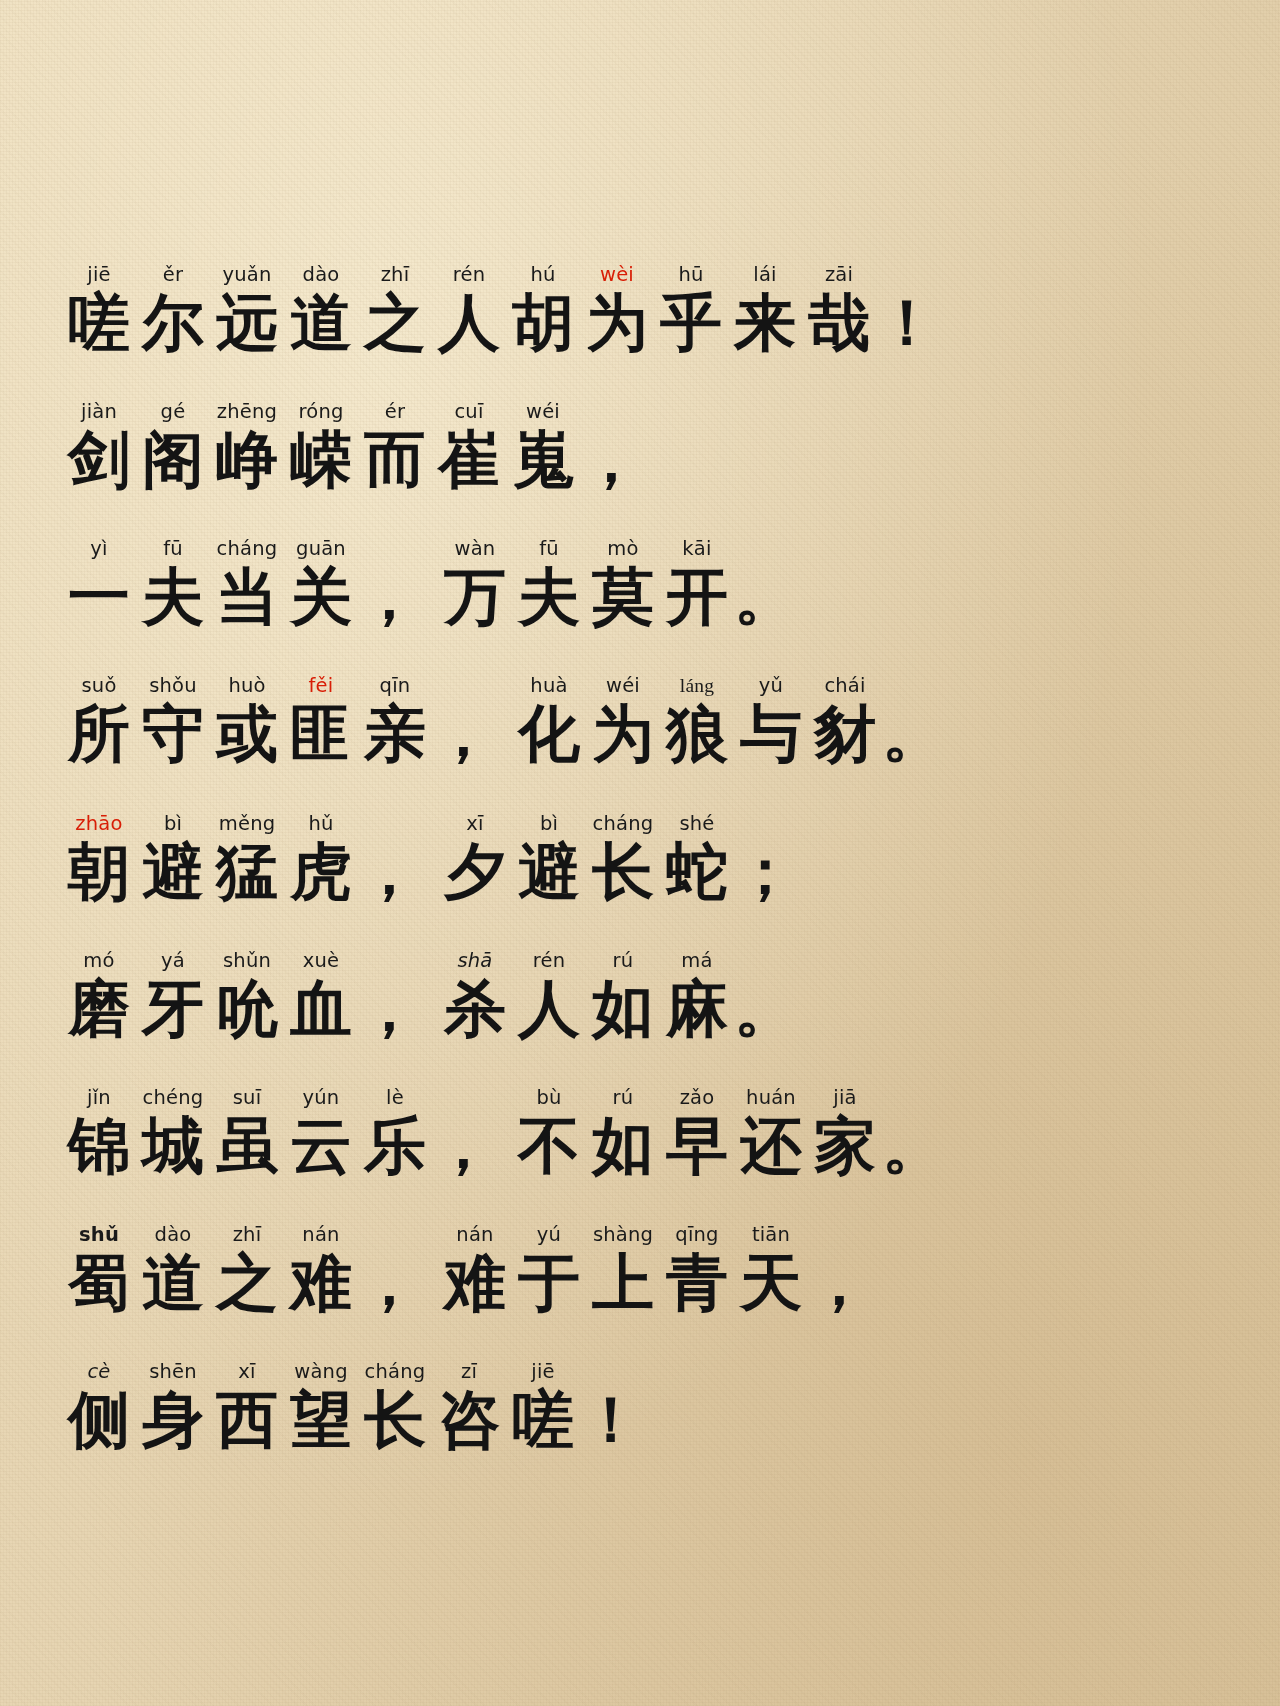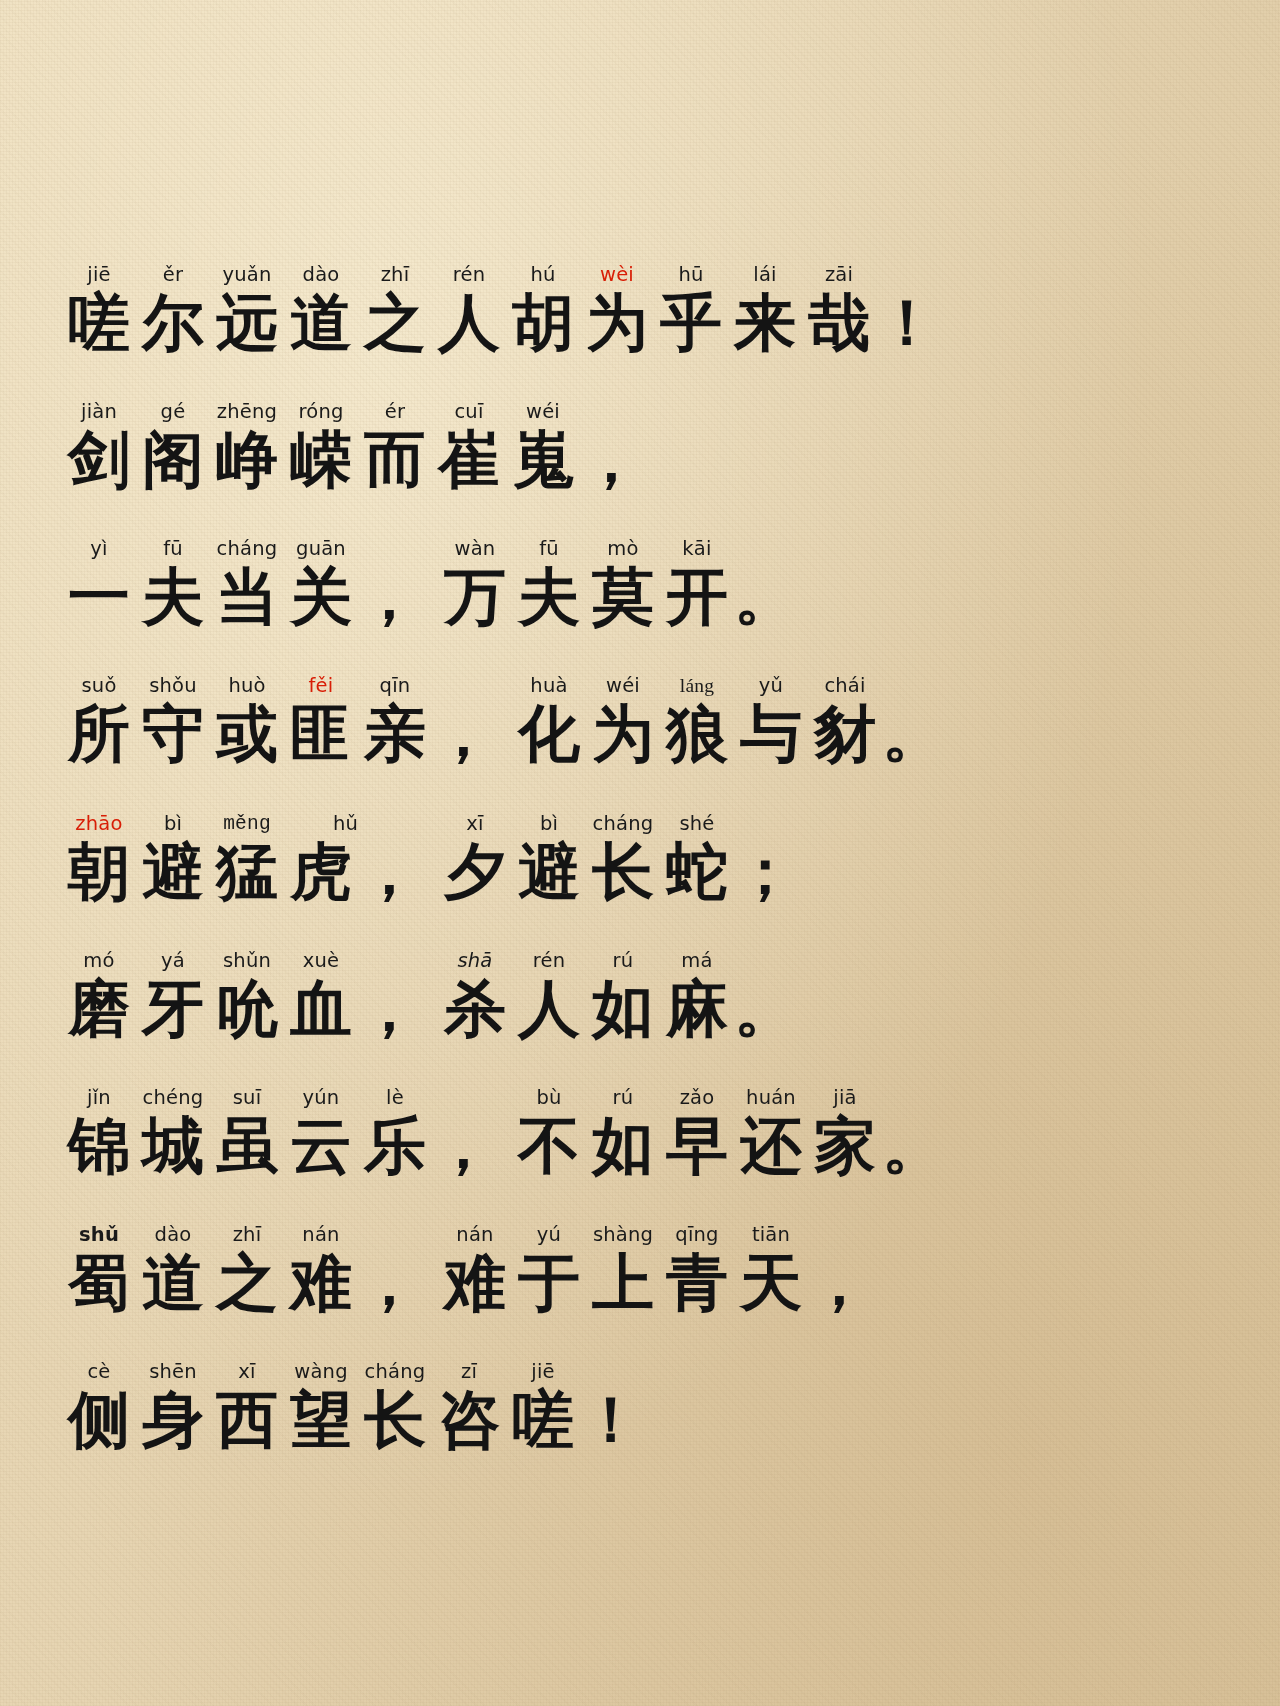--- a/index.html
+++ b/index.html
@@ -190,22 +190,22 @@
           <span class="cell" style="width: 74px;">狼</span>
           <span class="cell" style="width: 74px;">与</span>
           <span class="cell" style="width: 74px;">豺</span>
           <span class="punct" style="width: 46px;">。</span>
         </div>
       </div>
       <div class="poem-line">
         <div class="pinyin-row">
           <span class="pinyin-cell red" style="width: 74px;">zhāo</span>
           <span class="pinyin-cell" style="width: 74px;">bì</span>
-          <span class="pinyin-cell" style="width: 74px; font-family: Liberation Mono, monospace;">měng</span>
-          <span class="pinyin-cell" style="width: 74px; text-align: right;">hǔ</span>
+          <span class="pinyin-cell" style="width: 74px;">měng</span>
+          <span class="pinyin-cell" style="width: 74px;">hǔ</span>
           <span class="spacer-pinyin" style="width: 80px;"></span>
           <span class="pinyin-cell" style="width: 74px;">xī</span>
           <span class="pinyin-cell" style="width: 74px;">bì</span>
           <span class="pinyin-cell" style="width: 74px;">cháng</span>
           <span class="pinyin-cell" style="width: 74px;">shé</span>
         </div>
         <div class="hanzi-row">
           <span class="cell" style="width: 74px;">朝</span>
           <span class="cell" style="width: 74px;">避</span>
           <span class="cell" style="width: 74px;">猛</span>
@@ -294,21 +294,21 @@
           <span class="cell" style="width: 74px;">难</span>
           <span class="cell" style="width: 74px;">于</span>
           <span class="cell" style="width: 74px;">上</span>
           <span class="cell" style="width: 74px;">青</span>
           <span class="cell" style="width: 74px;">天</span>
           <span class="punct" style="width: 46px;">，</span>
         </div>
       </div>
       <div class="poem-line">
         <div class="pinyin-row">
-          <span class="pinyin-cell" style="width: 74px;">cè</span>
+          <span class="pinyin-cell" style="width: 74px; font-style: italic;">cè</span>
           <span class="pinyin-cell" style="width: 74px;">shēn</span>
           <span class="pinyin-cell" style="width: 74px;">xī</span>
           <span class="pinyin-cell" style="width: 74px;">wàng</span>
           <span class="pinyin-cell" style="width: 74px;">cháng</span>
           <span class="pinyin-cell" style="width: 74px;">zī</span>
           <span class="pinyin-cell" style="width: 74px;">jiē</span>
         </div>
         <div class="hanzi-row">
           <span class="cell" style="width: 74px;">侧</span>
           <span class="cell" style="width: 74px;">身</span>

